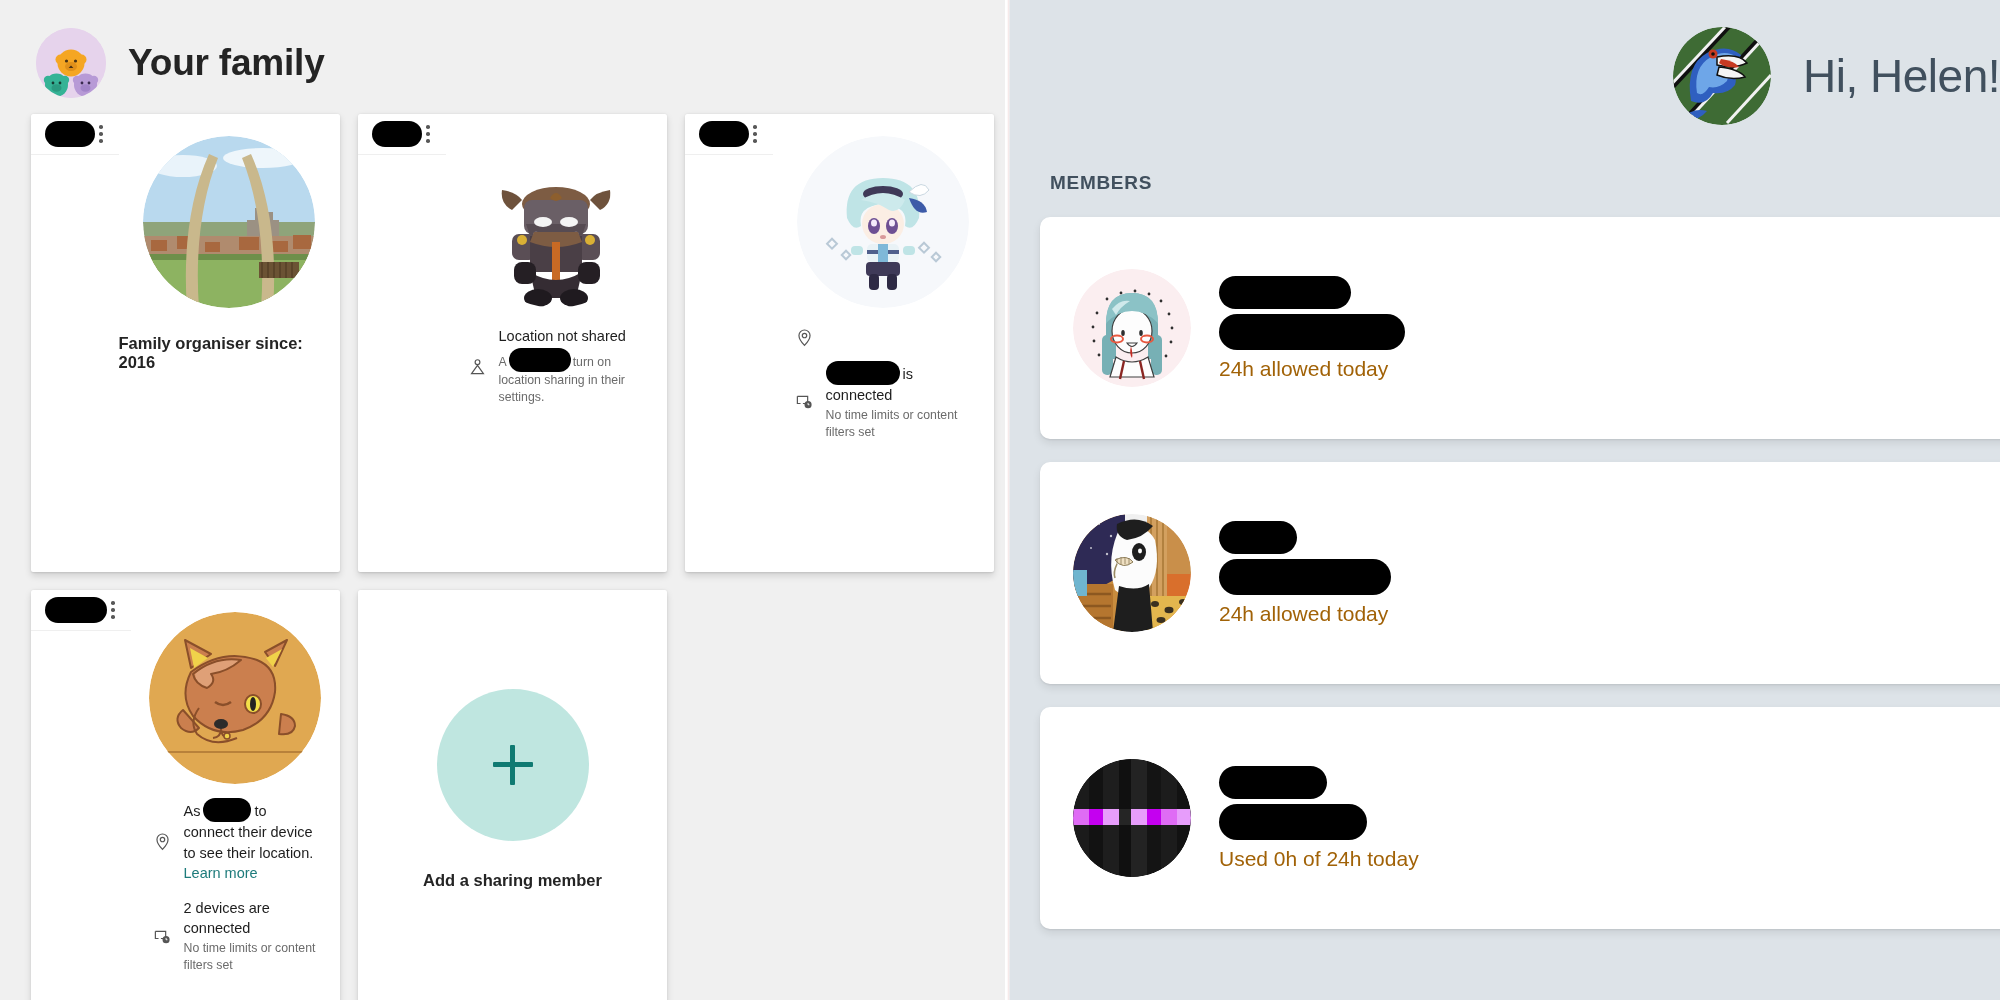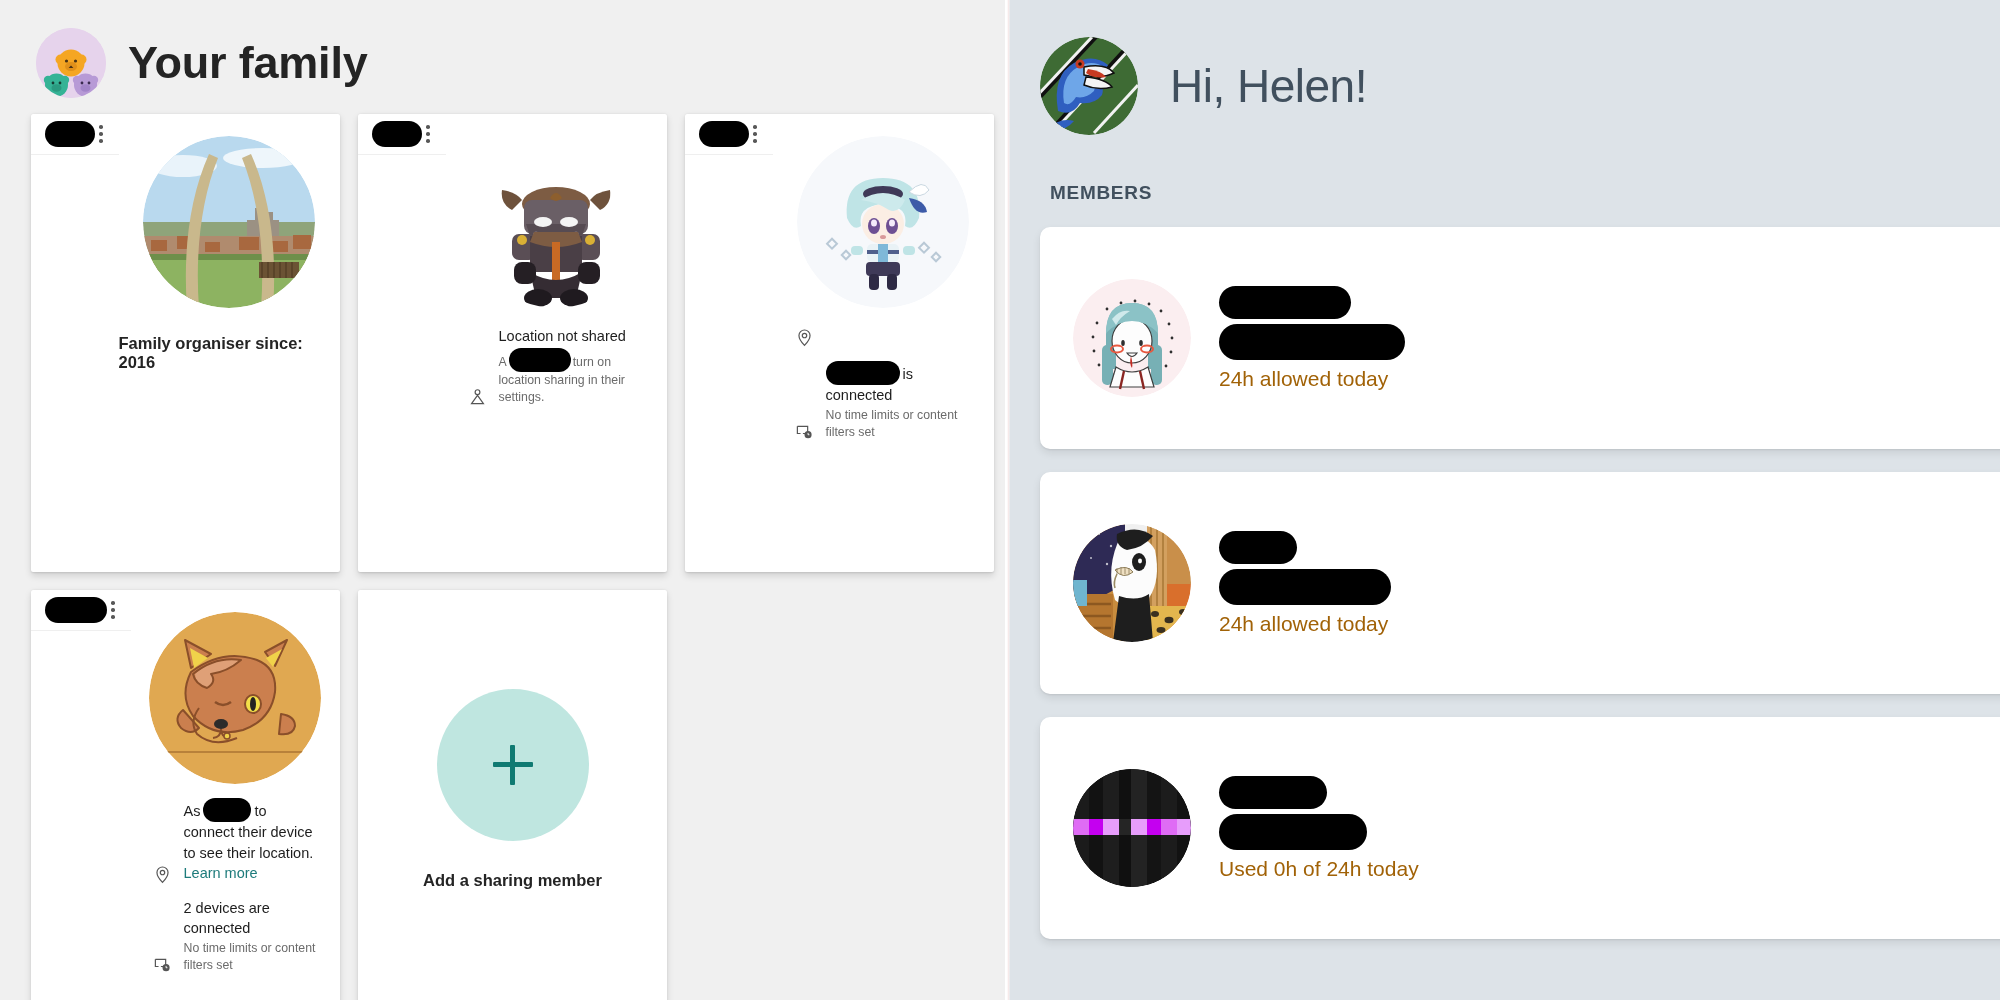--- a/index.html
+++ b/index.html
@@ -22,21 +22,21 @@
     display: flex; align-items: center;
     padding: 18px 0 0 36px;
     height: 108px;
   }
   .family-logo {
     width: 70px; height: 70px; border-radius: 50%;
     background: #e6d3ec;
     position: relative; overflow: hidden; flex: none;
   }
   .page-title {
-    font-size: 45px; font-weight: 600; color: #242424;
+    font-size: 37px; font-weight: 600; color: #242424;
     margin-left: 22px; letter-spacing: -0.2px;
   }
 
   .cards-grid {
     padding: 6px 0 0 31px;
     display: flex; flex-wrap: wrap;
     gap: 18px 18px;
     width: 1010px;
   }
   .fcard {
@@ -60,21 +60,21 @@
   }
   .r-name-sm { width: 50px; height: 26px; }
   .kebab { display: flex; flex-direction: column; gap: 3.5px; cursor: pointer; padding: 6px 4px; }
   .kebab i { width: 3.5px; height: 3.5px; border-radius: 50%; background: #585858; display: block; }
 
   .fcard-body { flex: 1; display: flex; flex-direction: column; align-items: center; padding-top: 22px; }
   .avatar-lg { width: 172px; height: 172px; border-radius: 50%; overflow: hidden; position: relative; flex: none; }
   .organiser-line { font-size: 16.5px; font-weight: 600; color: #242424; margin-top: 26px; }
 
   .info-block { width: 100%; padding: 0 22px; margin-top: 18px; }
-  .info-row { display: flex; gap: 12px; margin-bottom: 14px; align-items: flex-end; }
+  .info-row { display: flex; gap: 12px; margin-bottom: 14px; align-items: center; }
   .info-ico { width: 19px; height: 19px; flex: none; margin-top: 2px; color: #555; }
   .info-txt { font-size: 14.5px; color: #1d1d1d; line-height: 1.42; }
   .info-sub { font-size: 12.3px; color: #6b6b6b; line-height: 1.38; margin-top: 1px; }
   .lnk { color: #1d7b7b; text-decoration: none; cursor: pointer; }
   .r-inline { display: inline-block; vertical-align: -6px; border-radius: 16px; background: #000; }
 
   .addwrap { flex: 1; display: flex; flex-direction: column; align-items: center; justify-content: center; padding-bottom: 32px; }
   .add-circle {
     width: 152px; height: 152px; border-radius: 50%;
     background: #bfe6e0; display: flex; align-items: center; justify-content: center;
@@ -89,21 +89,21 @@
   .v-divider { position: absolute; right: 0; top: 0; width: 5px; height: 1000px;
     background: linear-gradient(to right,#ffffff 0%,#ffffff 40%,#f6eaea 70%,#e7ecef 100%); }
 
   
   .right-panel {
     width: 990px; height: 1000px;
     background: #dde3e8;
     padding: 0 0 0 30px;
     position: relative; overflow: hidden;
   }
-  .greet { display: flex; align-items: center; padding-top: 37px; }
+  .greet { display: flex; align-items: center; padding-top: 27px; justify-content: flex-end; }
   .greet-avatar { width: 98px; height: 98px; border-radius: 50%; overflow: hidden; position: relative; flex: none; }
   .greet-text { font-size: 46px; color: #41505e; margin-left: 32px; font-weight: 400; letter-spacing: -0.5px; }
   .members-label { font-size: 19px; font-weight: 700; color: #41505e; letter-spacing: 0.7px; margin: 47px 0 0 10px; }
 
   .mcard {
     background: #ffffff;
     border-radius: 10px;
     box-shadow: 0 1px 2px rgba(0,0,0,0.07), 0 4px 9px rgba(0,0,0,0.09);
     height: 222px; margin-top: 23px;
     width: 1010px;

